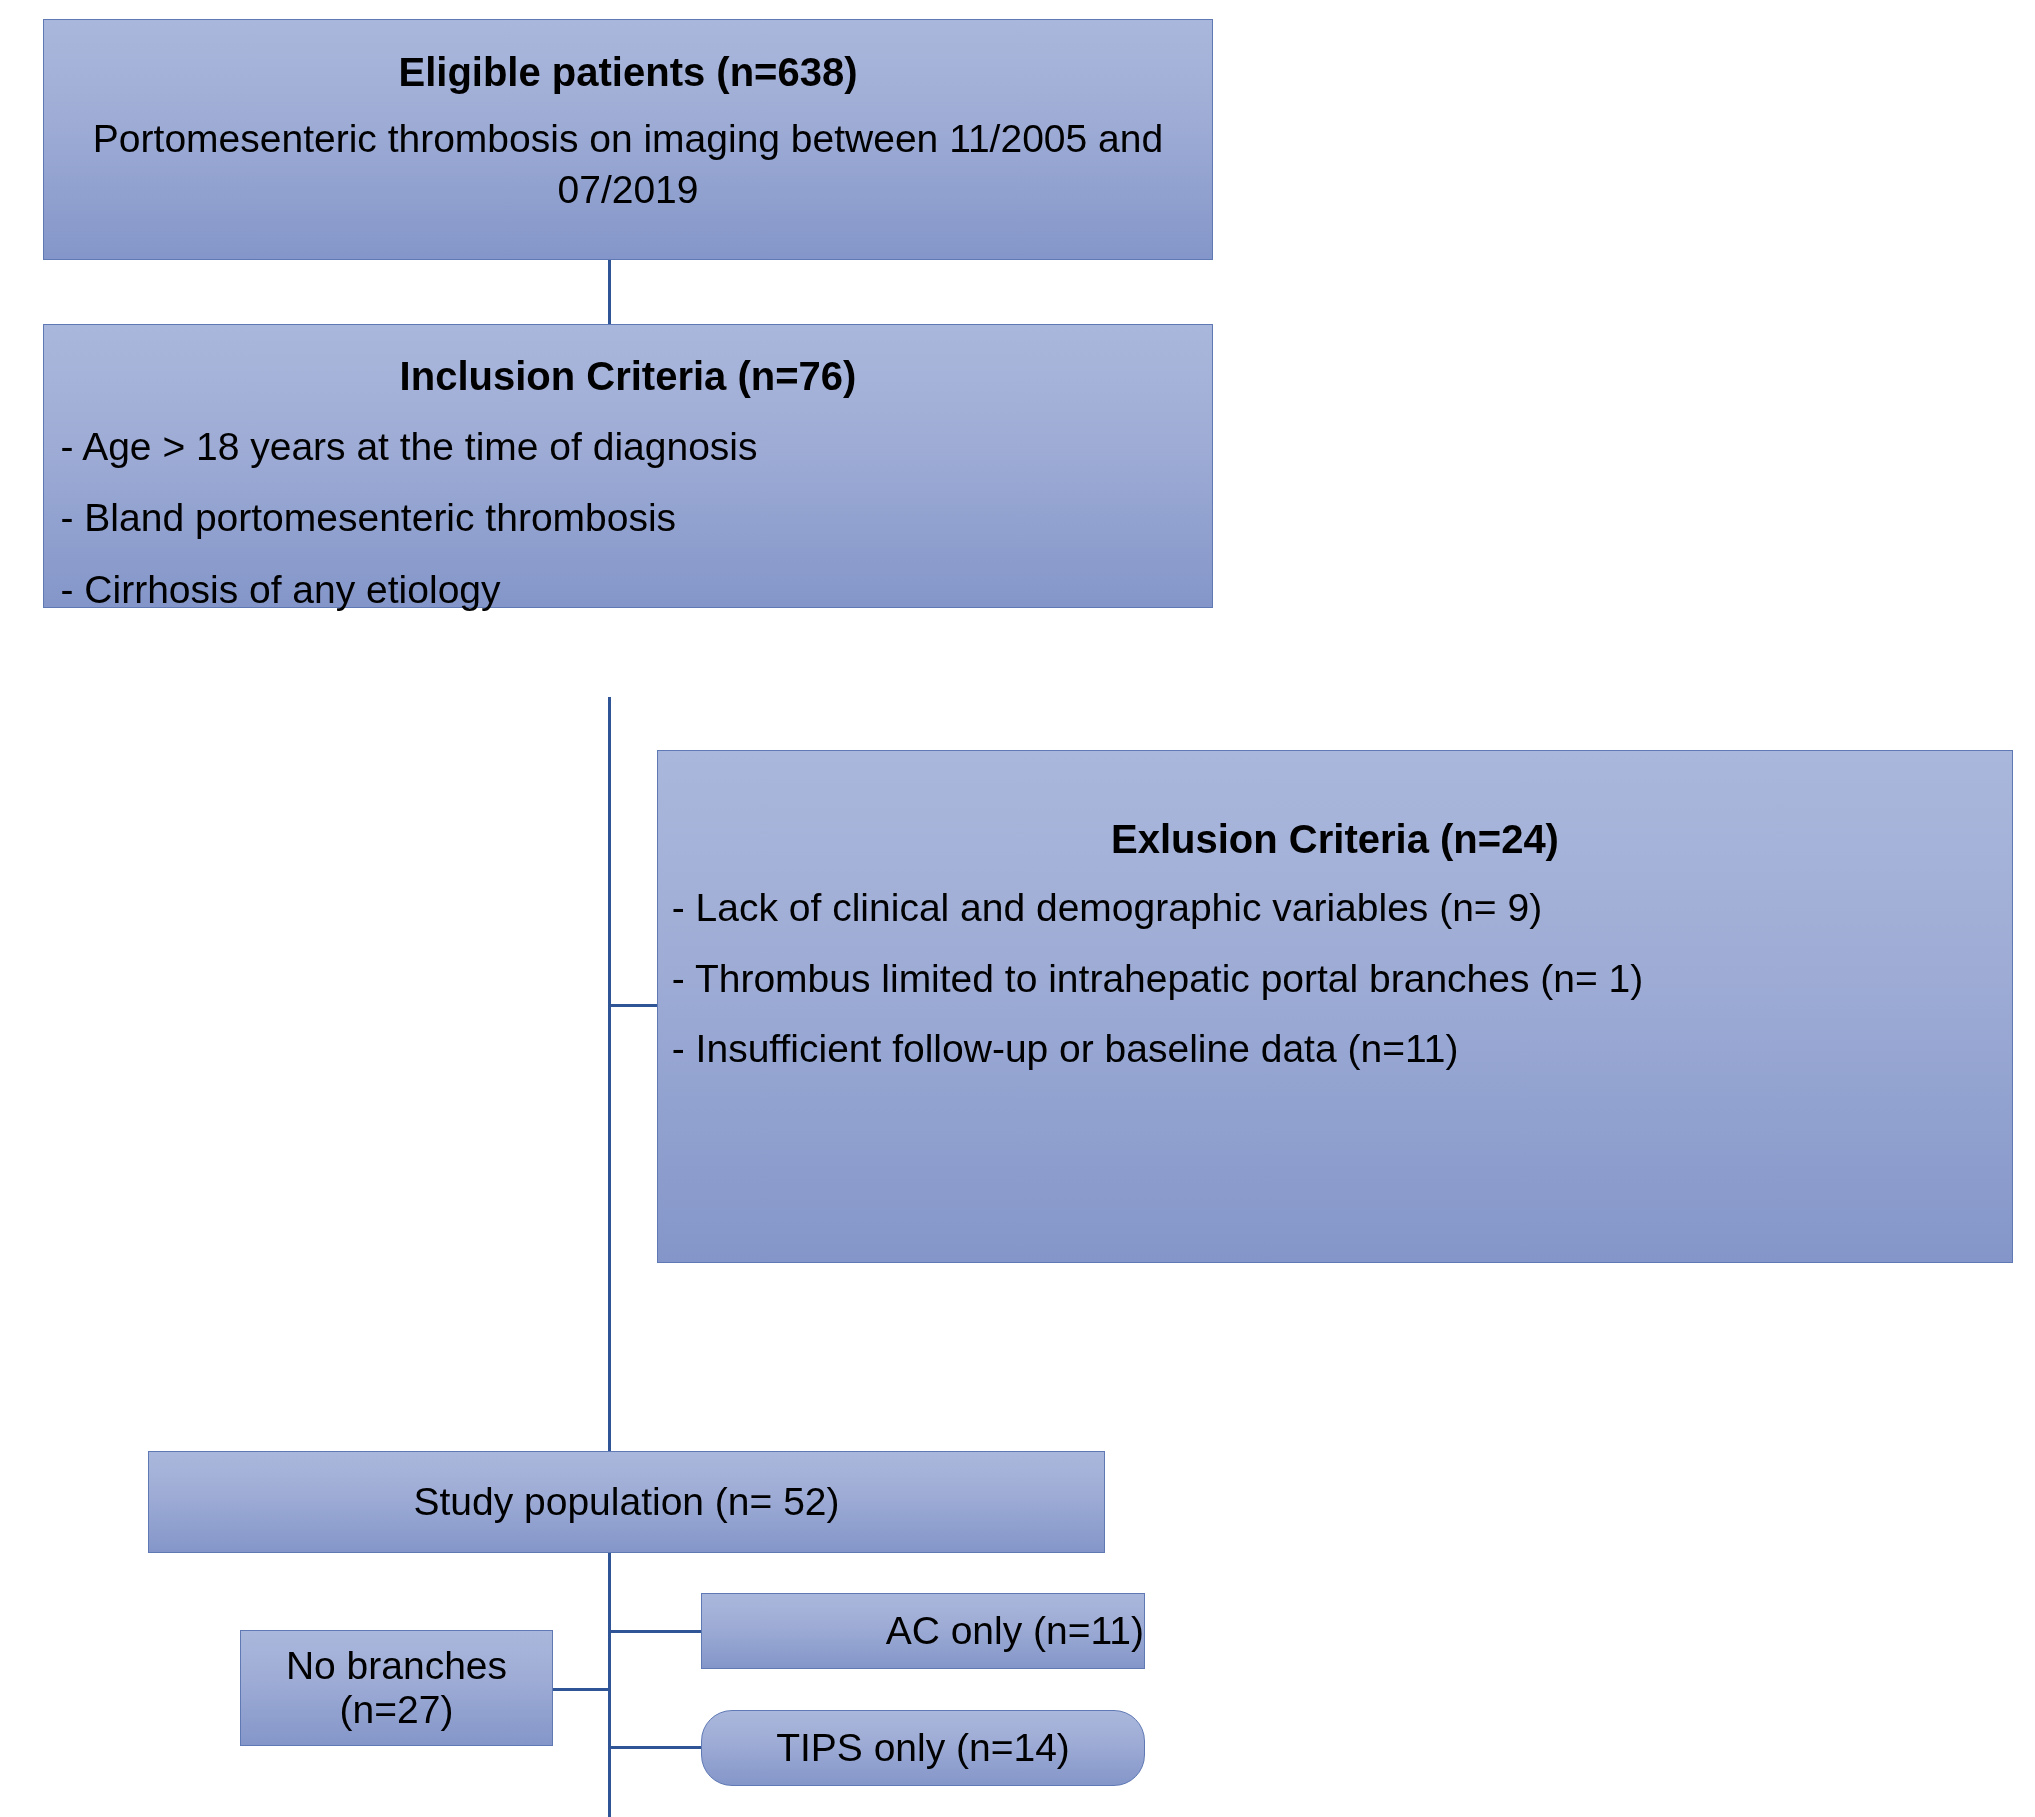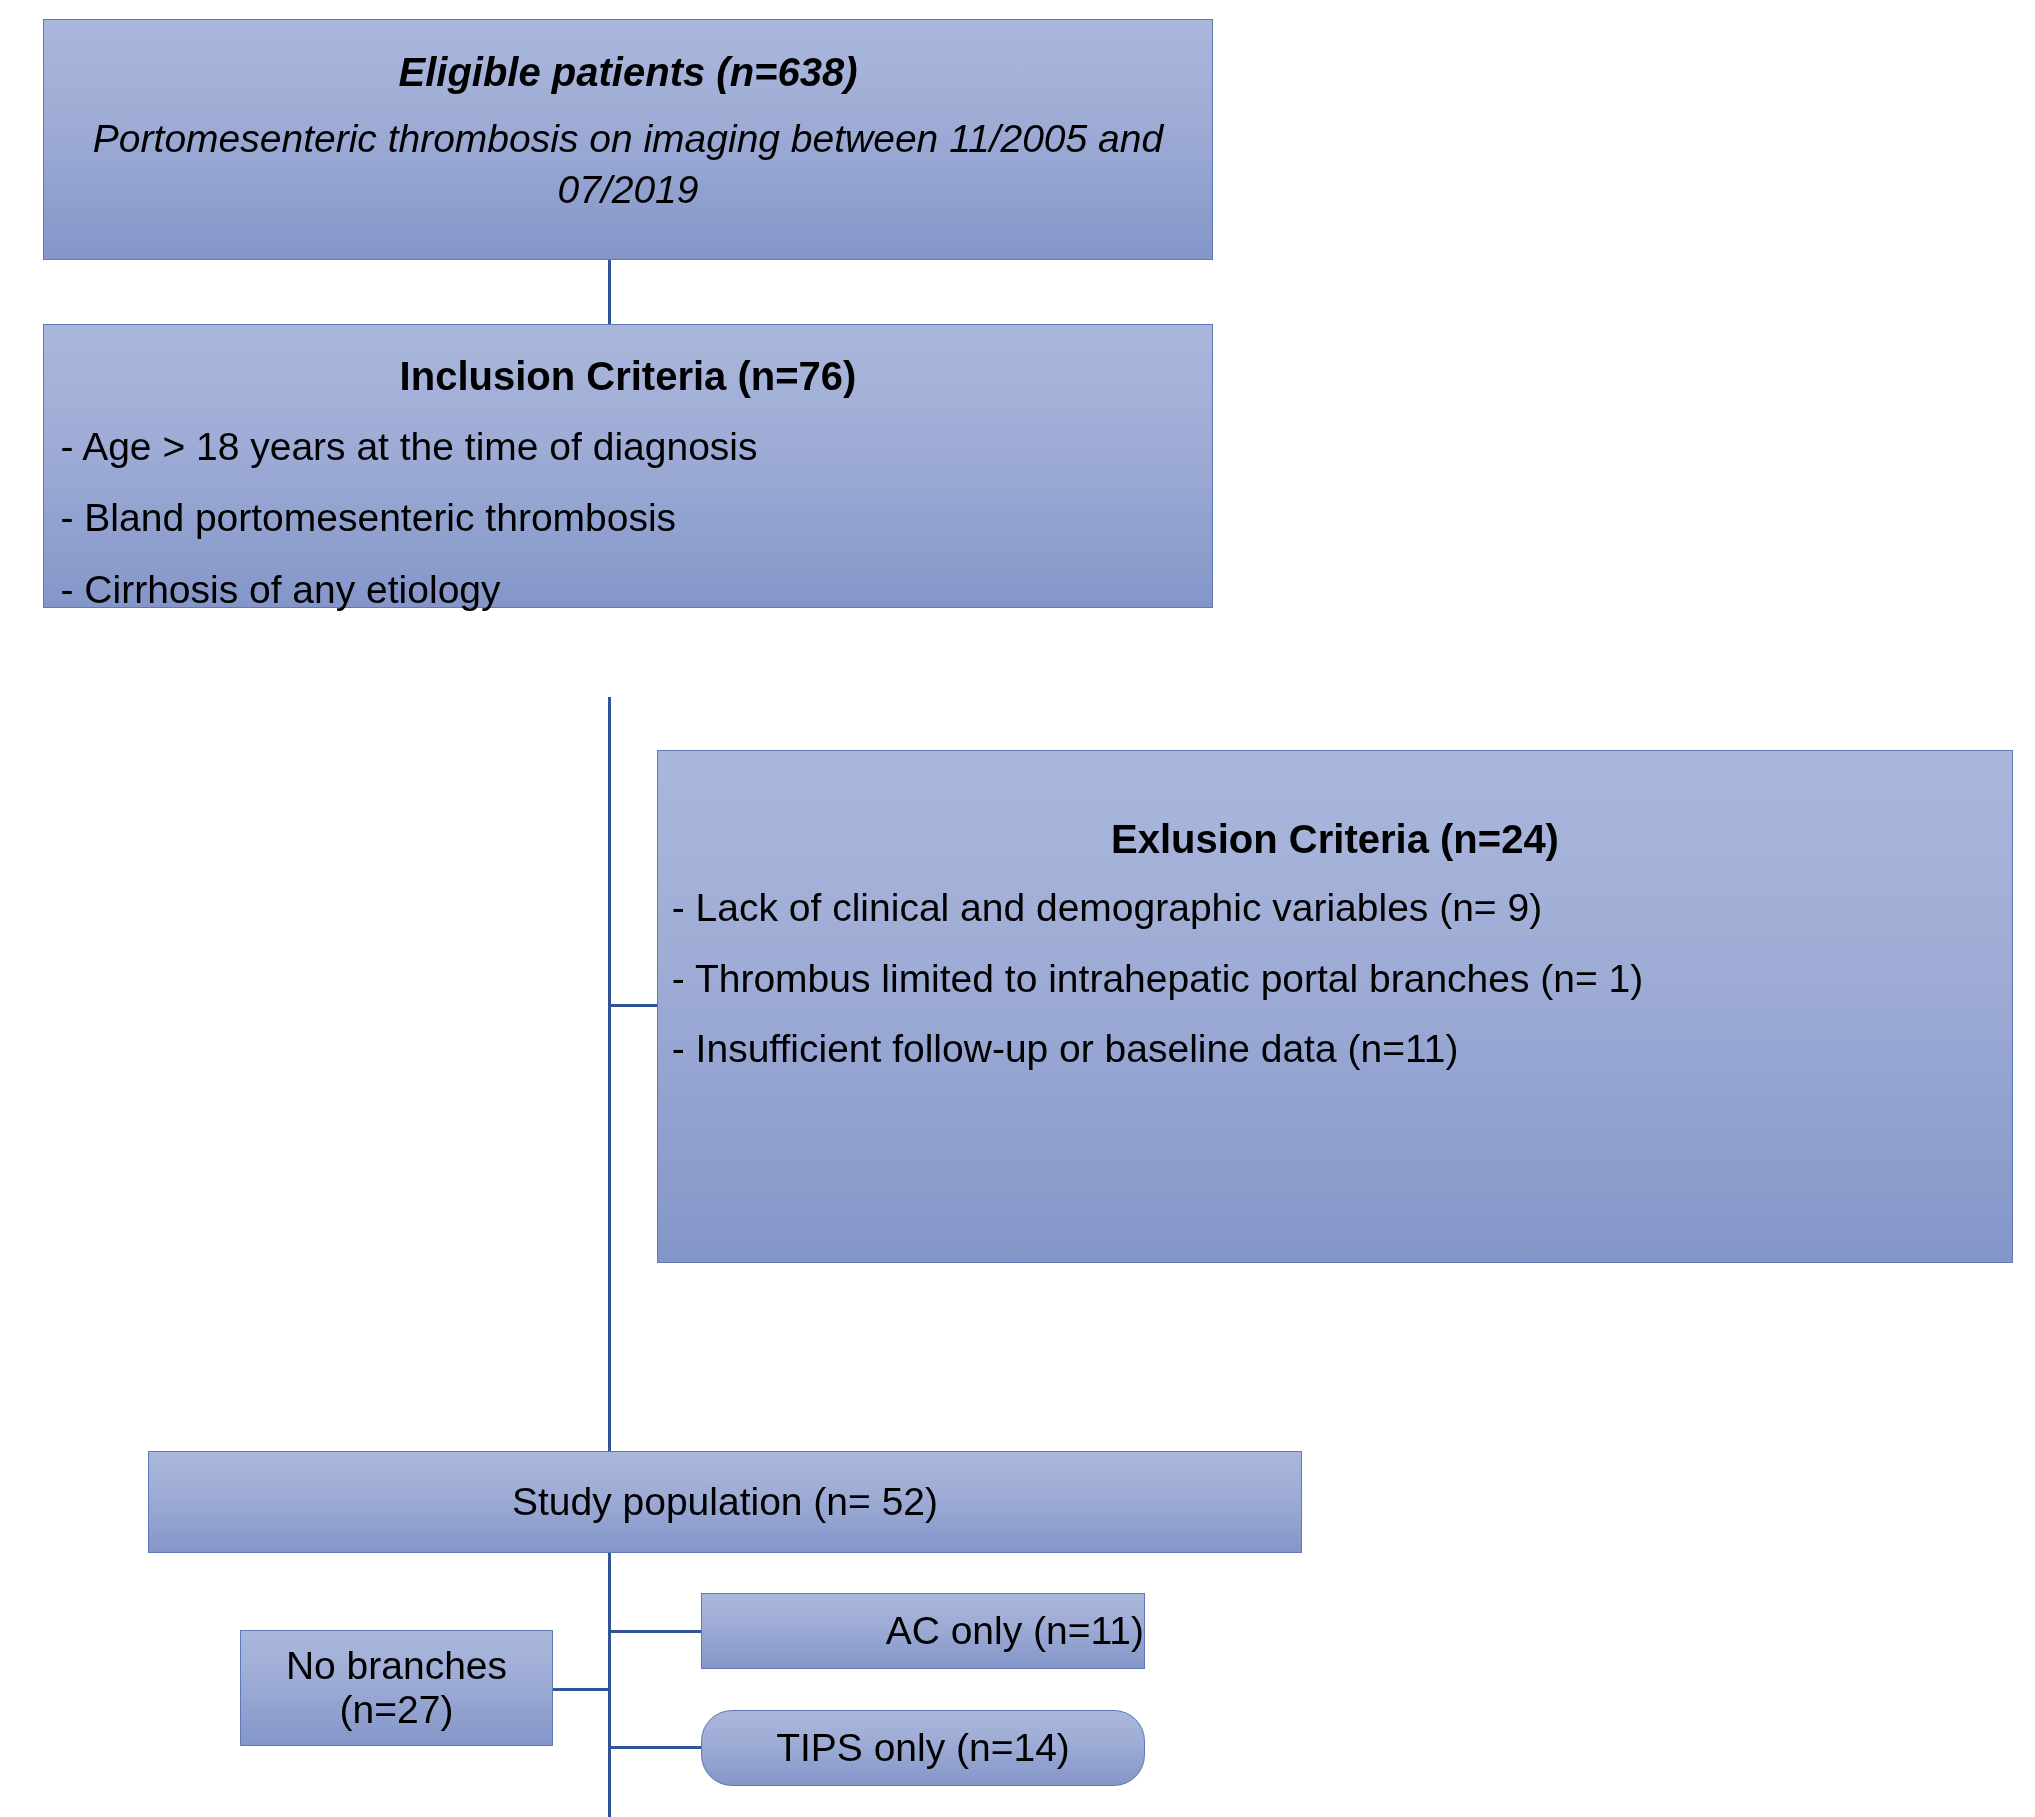--- a/index.html
+++ b/index.html
@@ -42,21 +42,20 @@
     width: 100%;
   }
 
   
   #box-eligible {
     left: 43px;
     top: 19px;
     width: 1170px;
     height: 241px;
     padding: 29px 20.6px 0 20.6px;
-    font-style: italic;
   }
   #box-eligible .box-title { font-size: 40px; line-height: 1.15; }
   #box-eligible .box-line { font-size: 39px; line-height: 1.32; text-align: center; margin-top: 18px;}
 
   #box-inclusion {
     left: 43px;
     top: 324px;
     width: 1170px;
     height: 284px;
     padding: 27.5px 16.5px 0 16.5px;
@@ -70,21 +69,21 @@
     width: 1356px;
     height: 513px;
     padding: 65px 13.8px 0 13.8px;
   }
   #box-exclusion .box-title { font-size: 40px; line-height: 1.15; }
   #box-exclusion .box-line { font-size: 39px; line-height: 1.2; margin-top: 23.4px; }
 
   #box-study {
     left: 148px;
     top: 1451px;
-    width: 1154px;
+    width: 957px;
     height: 102px;
     display: flex;
     align-items: center;
     justify-content: center;
   }
   #box-study .center-line { font-size: 39px; }
 
   #box-notherapy {
     left: 240px;
     top: 1630px;

